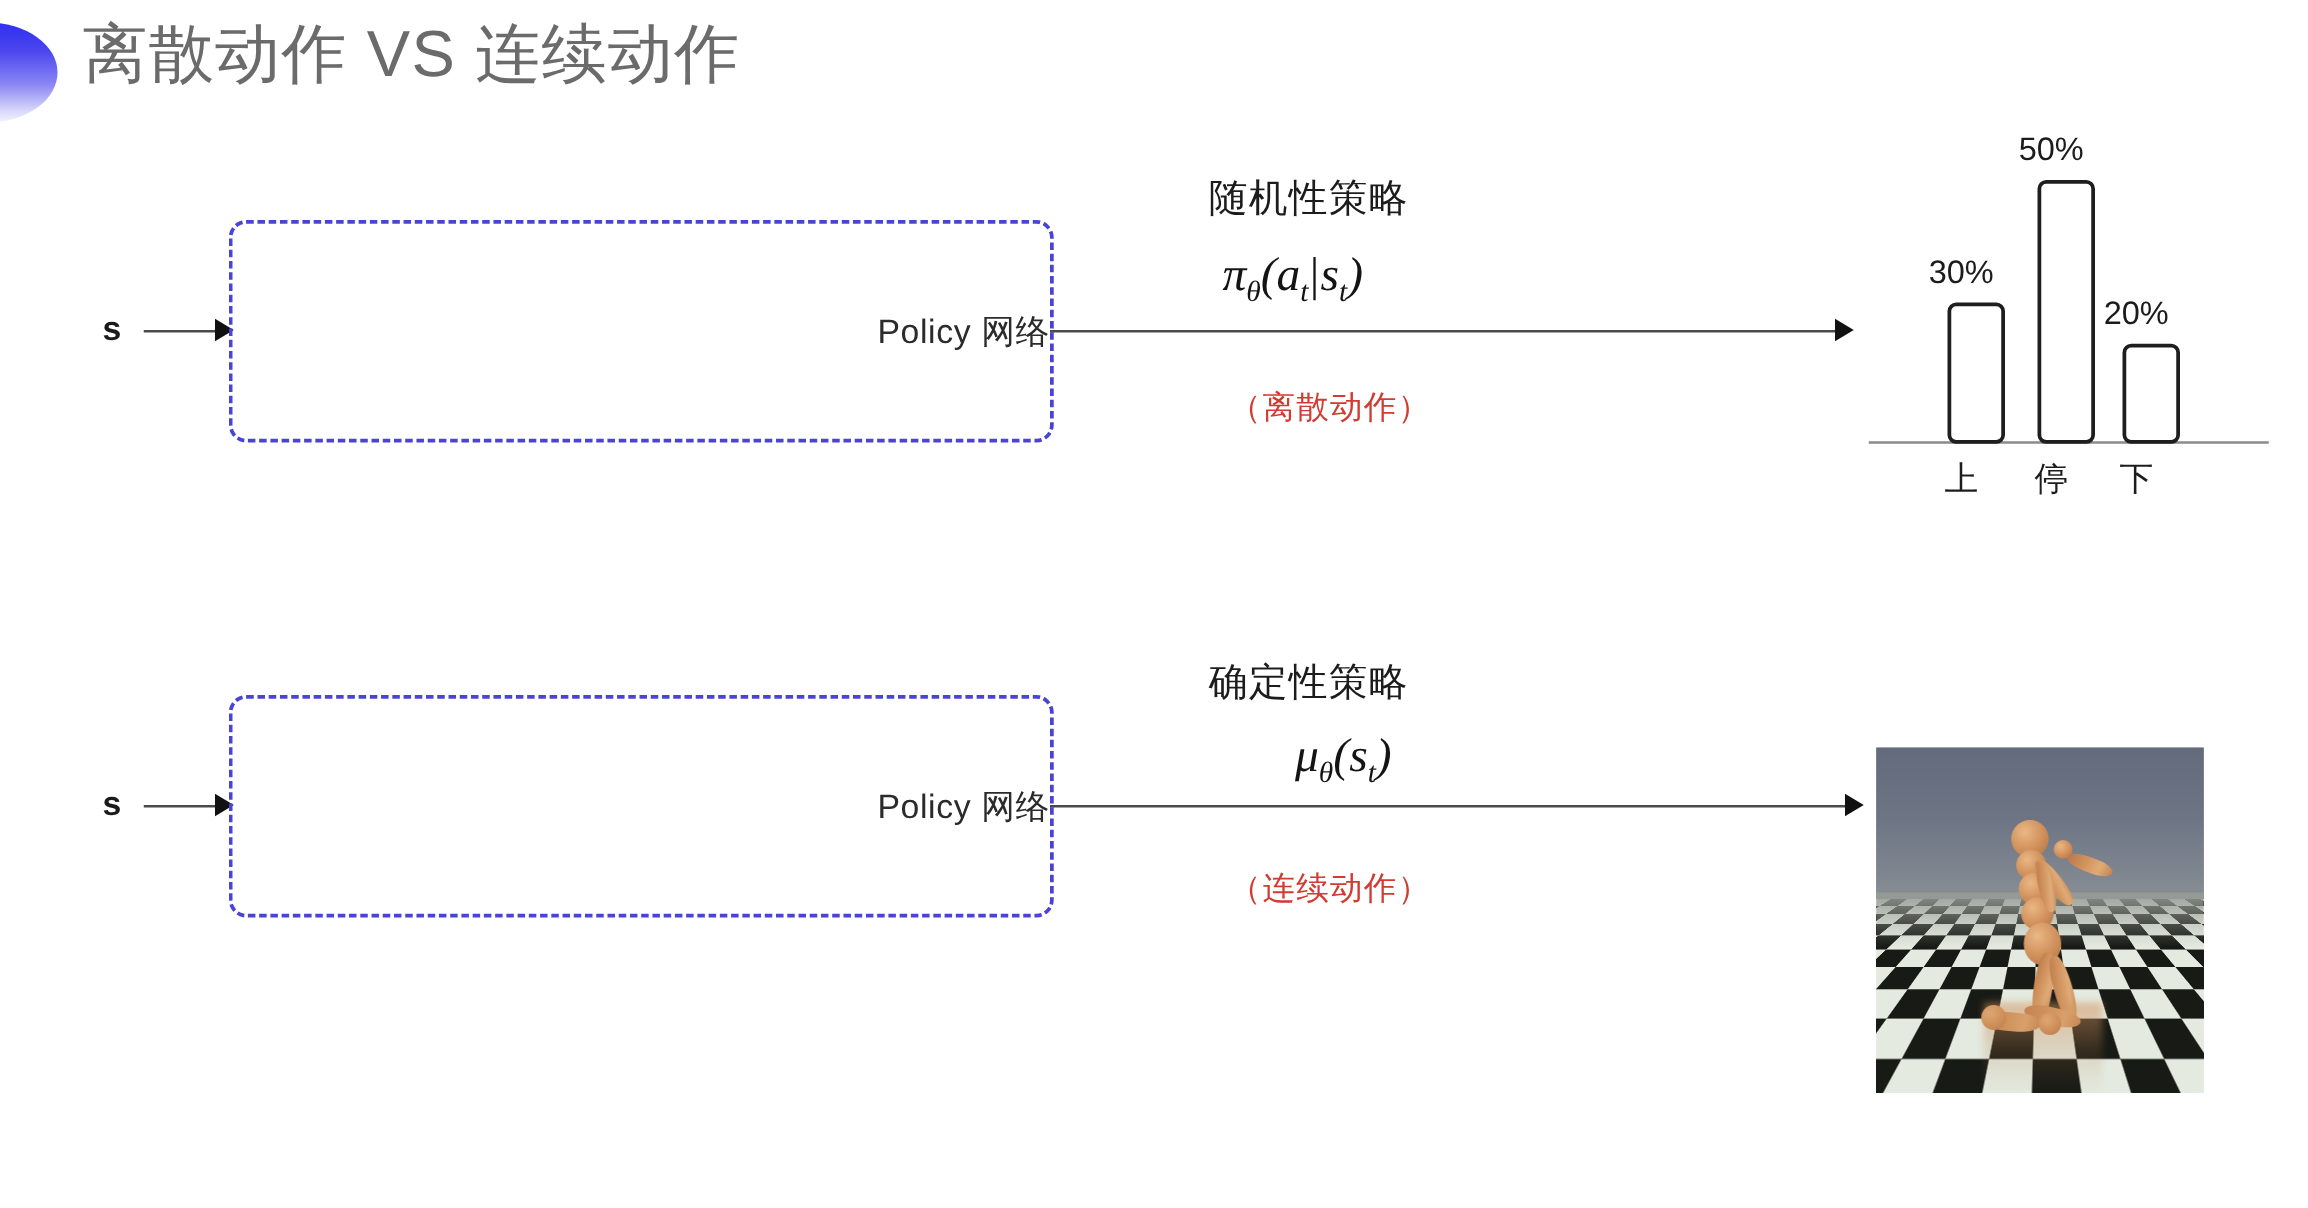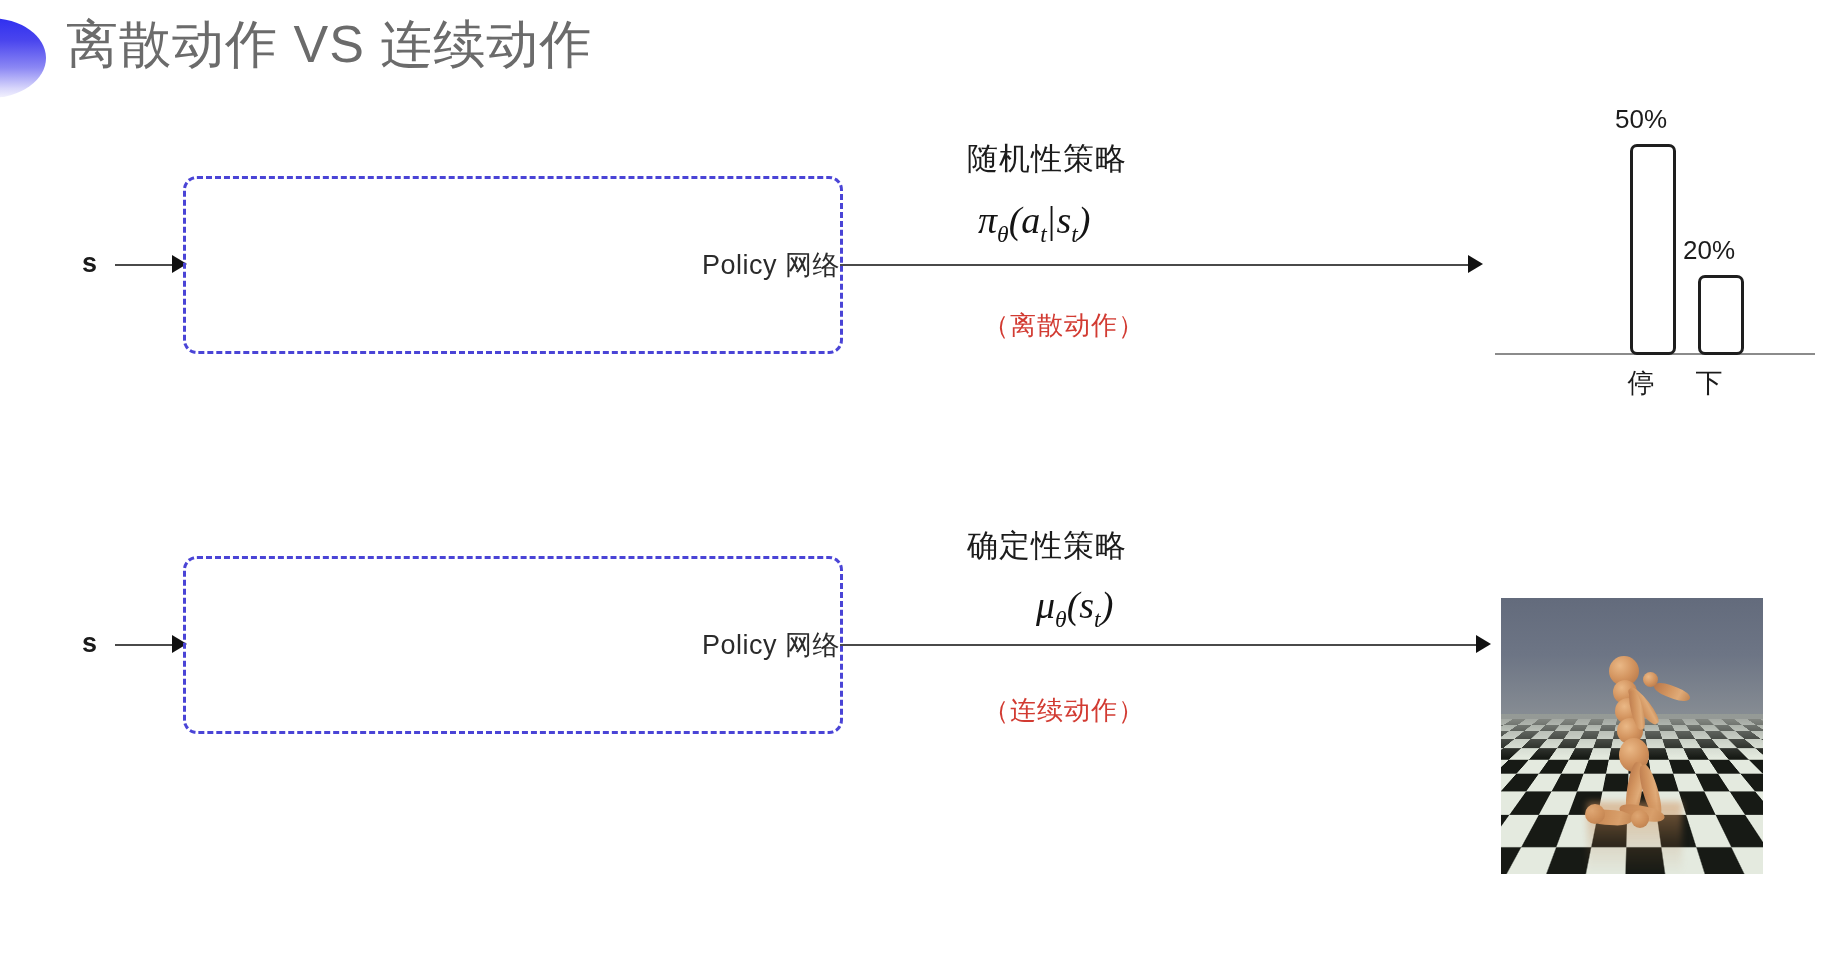--- a/index.html
+++ b/index.html
@@ -242,20 +242,25 @@
 
 <div class="policy-formula" style="left:978px; top:198px;">
   <span>π</span><span class="sub">θ</span><span>(</span><span>a</span><span class="sub">t</span><span class="bar">|</span><span>s</span><span class="sub">t</span><span>)</span>
 </div>
 
 <div class="action-note" style="left:983px; top:308px;">（离散动作）</div>
 
 <div id="bar-chart">
   <div id="bar-axis"></div>
 
+  <div class="bar-col" style="left:18px; height:255px;">
+    <div class="bar-rect" style="height:113px;"></div>
+    <div class="bar-value" style="bottom:122px;">30%</div>
+    <div class="bar-cat" style="top:auto; bottom:-46px;">上</div>
+  </div>
 
   <div class="bar-col" style="left:90px; height:255px;">
     <div class="bar-rect" style="height:211px;"></div>
     <div class="bar-value" style="bottom:220px;">50%</div>
     <div class="bar-cat" style="top:auto; bottom:-46px;">停</div>
   </div>
 
   <div class="bar-col" style="left:158px; height:255px;">
     <div class="bar-rect" style="height:80px;"></div>
     <div class="bar-value" style="bottom:89px;margin-top:12px;">20%</div>

